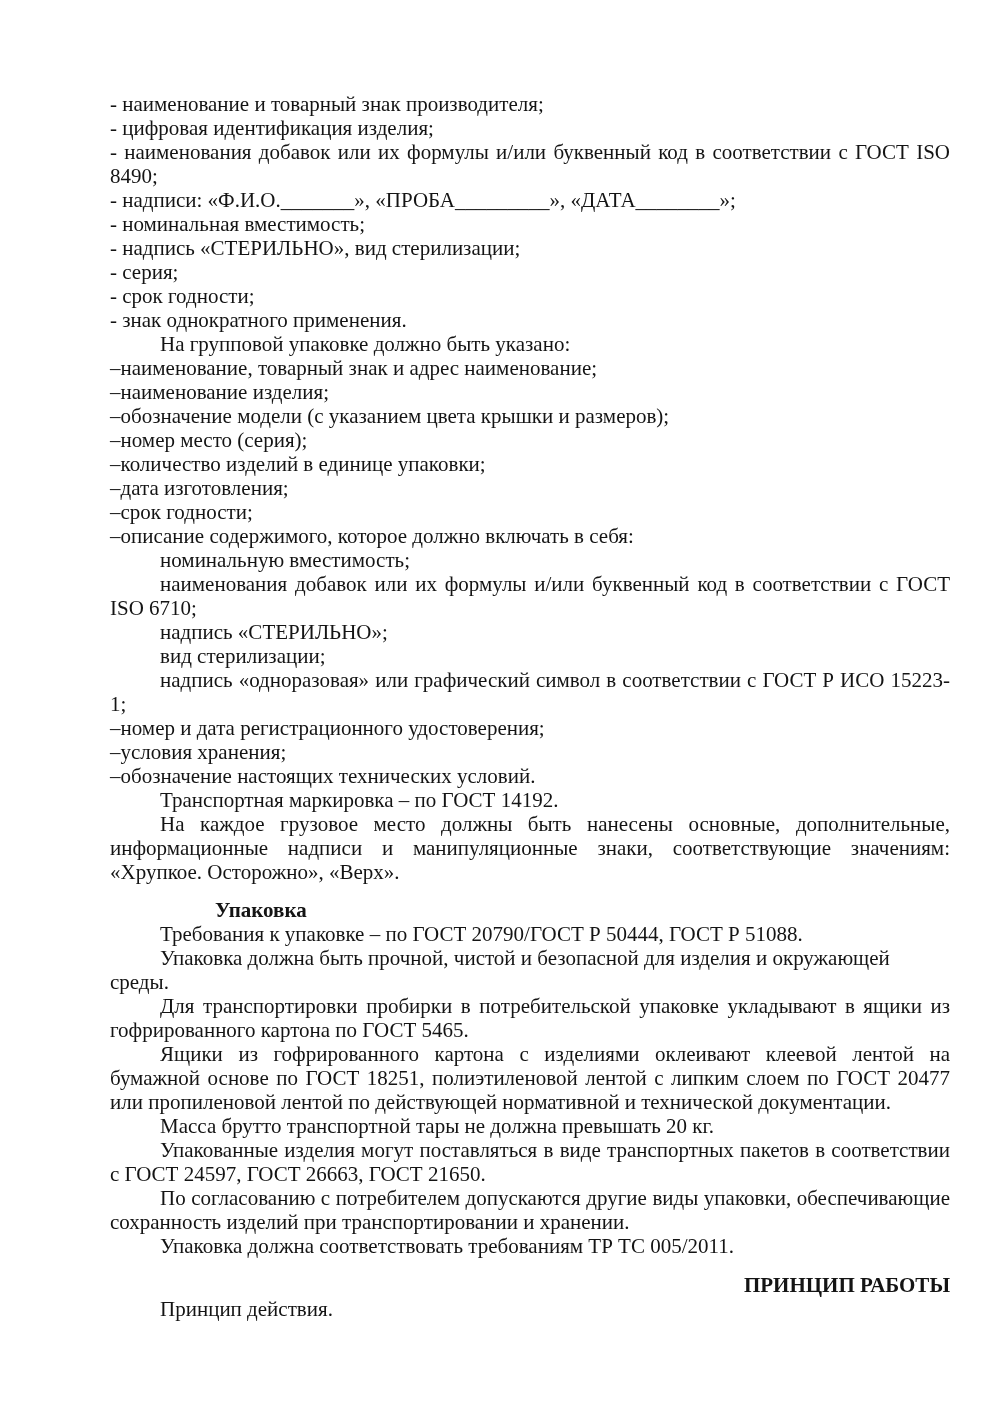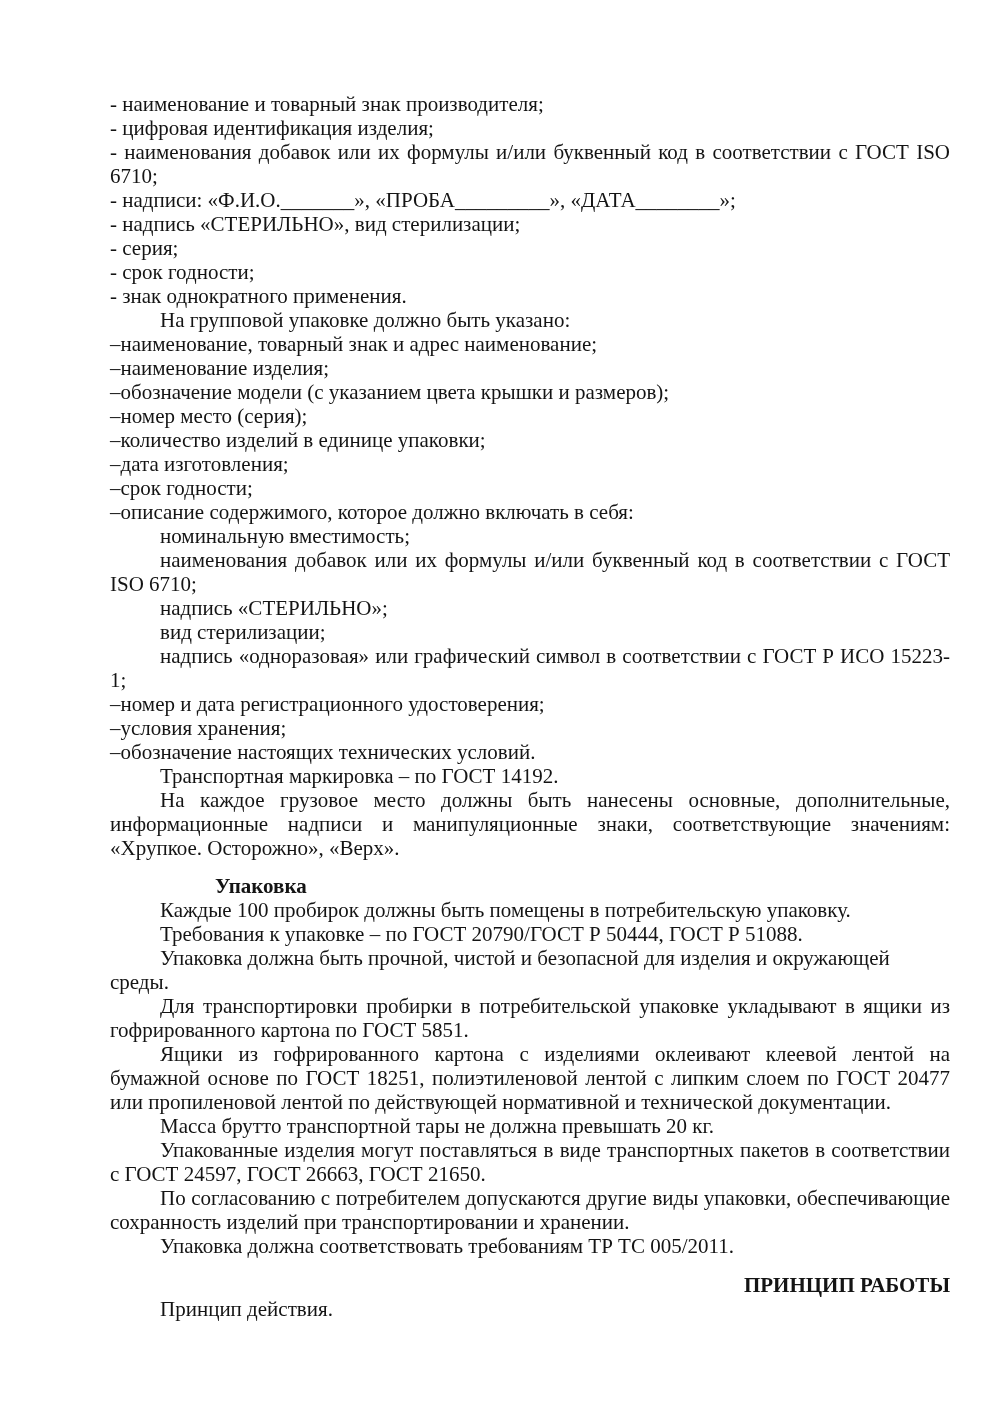--- a/index.html
+++ b/index.html
@@ -36,22 +36,23 @@
   .lead { text-indent: 50px; }
   .lead b { font-weight: normal; }
 </style>
 </head>
 <body>
 
 <div class="page">
   <div>
       <p class="p dash">- наименование и товарный знак производителя;</p>
       <p class="p dash">- цифровая идентификация изделия;</p>
-      <p class="p dash justify">- наименования добавок или их формулы и/или буквенный код в соответствии с ГОСТ ISO 6710;</p>
+      <p class="p dash justify">- наименования добавок или их формулы и/или буквенный код в соответствии с ГОСТ ISO 8490;</p>
       <p class="p dash">- надписи: «Ф.И.О._______», «ПРОБА_________», «ДАТА________»;</p>
+      <p class="p dash">- номинальная вместимость;</p>
       <p class="p dash">- надпись «СТЕРИЛЬНО», вид стерилизации;</p>
       <p class="p dash">- серия;</p>
       <p class="p dash">- срок годности;</p>
       <p class="p dash">- знак однократного применения.</p>
       <p class="p indent">На групповой упаковке должно быть указано:</p>
       <p class="p dash">–наименование, товарный знак и адрес наименование;</p>
       <p class="p dash">–наименование изделия;</p>
       <p class="p dash">–обозначение модели (с указанием цвета крышки и размеров);</p>
       <p class="p dash">–номер место (серия);</p>
       <p class="p dash">–количество изделий в единице упаковки;</p>
@@ -62,24 +63,23 @@
       <p class="p indent justify">наименования добавок или их формулы и/или буквенный код в соответствии с ГОСТ ISO 6710;</p>
       <p class="p indent">надпись «СТЕРИЛЬНО»;</p>
       <p class="p indent">вид стерилизации;</p>
       <p class="p indent justify">надпись «одноразовая» или графический символ в соответствии с ГОСТ Р ИСО 15223-1;</p>
       <p class="p dash">–номер и дата регистрационного удостоверения;</p>
       <p class="p dash">–условия хранения;</p>
       <p class="p dash">–обозначение настоящих технических условий.</p>
       <p class="p indent">Транспортная маркировка – по ГОСТ 14192.</p>
       <p class="p indent justify">На каждое грузовое место должны быть нанесены основные, дополнительные, информационные надписи и манипуляционные знаки, соответствующие значениям: «Хрупкое. Осторожно», «Верх».</p>
       <p class="p subheading">Упаковка</p>
-      <p class="p indent">Каждые 100 пробирок должны быть помещены в потребительскую упаковку.</p>
       <p class="p indent">Требования к упаковке – по ГОСТ 20790/ГОСТ Р 50444, ГОСТ Р 51088.</p>
       <p class="p indent">Упаковка должна быть прочной, чистой и безопасной для изделия и окружающей среды.</p>
-      <p class="p indent justify">Для транспортировки пробирки в потребительской упаковке укладывают в ящики из гофрированного картона по ГОСТ 5851.</p>
+      <p class="p indent justify">Для транспортировки пробирки в потребительской упаковке укладывают в ящики из гофрированного картона по ГОСТ 5465.</p>
       <p class="p indent justify">Ящики из гофрированного картона с изделиями оклеивают клеевой лентой на бумажной основе по ГОСТ 18251, полиэтиленовой лентой с липким слоем по ГОСТ 20477 или пропиленовой лентой по действующей нормативной и технической документации.</p>
       <p class="p indent">Масса брутто транспортной тары не должна превышать 20 кг.</p>
       <p class="p indent justify">Упакованные изделия могут поставляться в виде транспортных пакетов в соответствии с ГОСТ 24597, ГОСТ 26663, ГОСТ 21650.</p>
       <p class="p indent justify">По согласованию с потребителем допускаются другие виды упаковки, обеспечивающие сохранность изделий при транспортировании и хранении.</p>
       <p class="p indent">Упаковка должна соответствовать требованиям ТР ТС 005/2011.</p>
       <p class="p center-heading">ПРИНЦИП РАБОТЫ</p>
       <p class="p lead"><b>Принцип действия</b><span>.</span></p>
     </div>
 </div>
 

